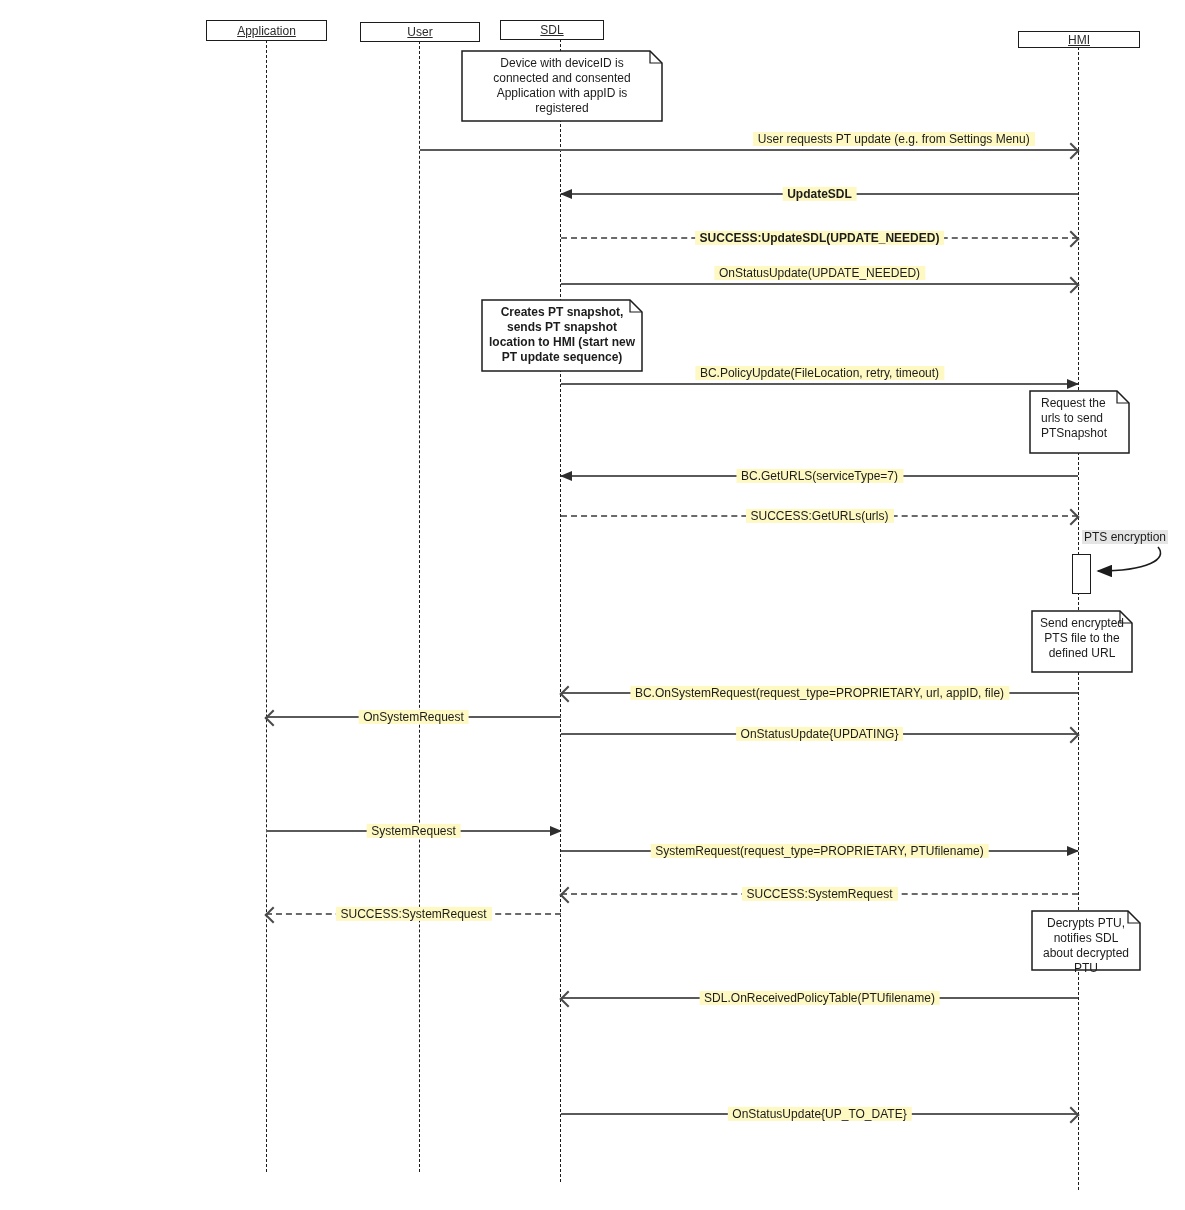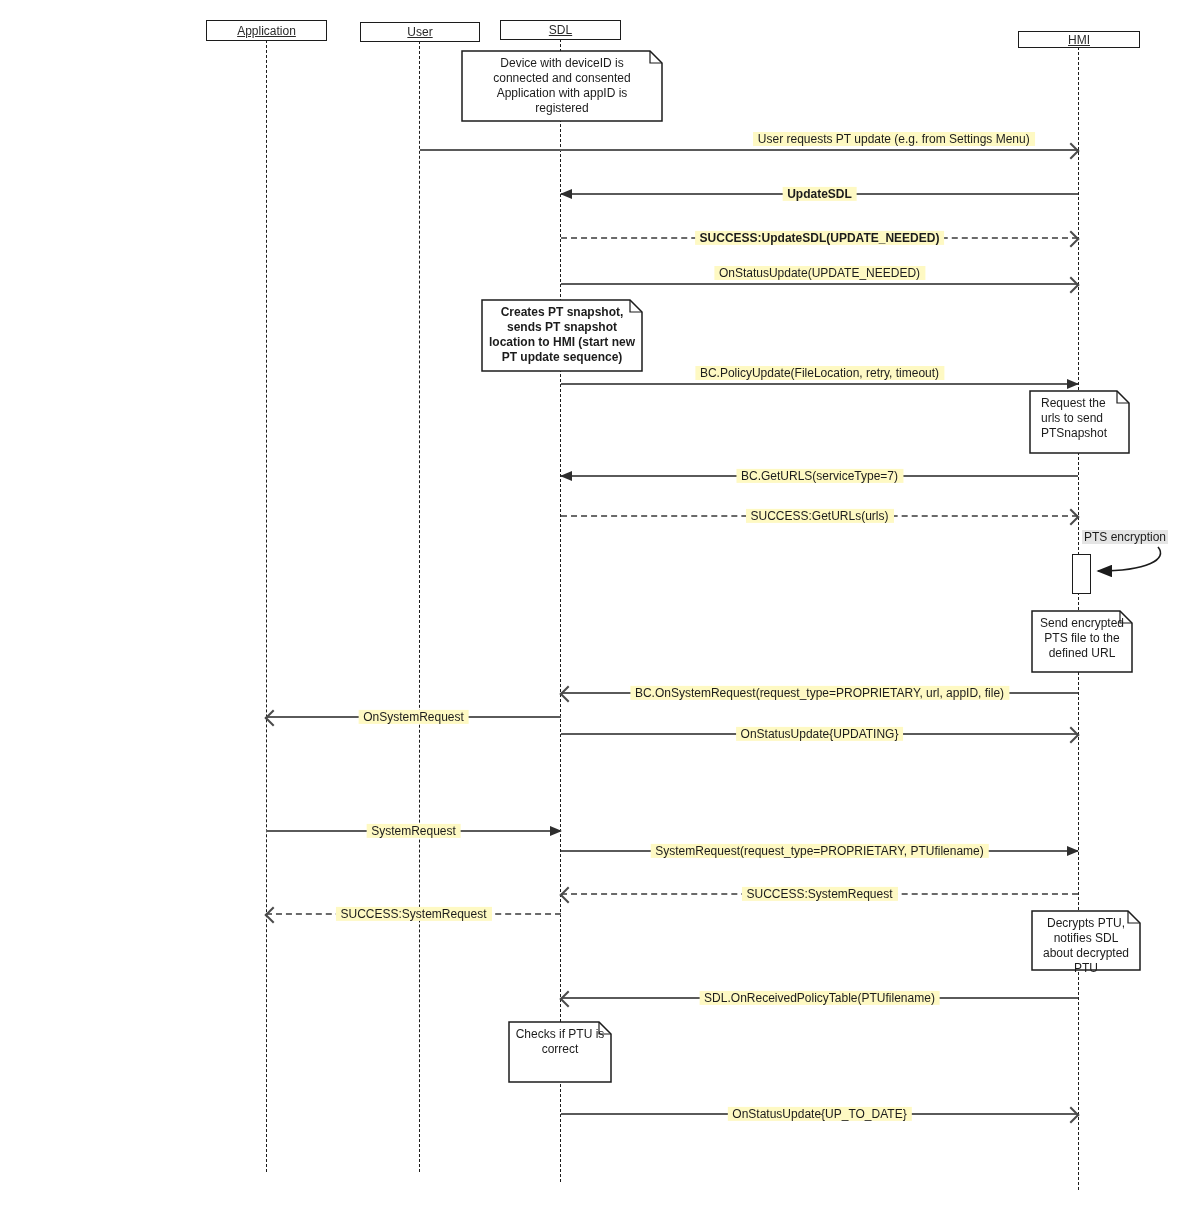--- a/index.html
+++ b/index.html
@@ -63,21 +63,21 @@
   <div class="lifeline" style="left:419px; top:41px; height:1131px;"></div>
   <div class="lifeline" style="left:560px; top:39px; height:1143px;"></div>
   <div class="lifeline" style="left:1078px; top:47px; height:1143px;"></div>
 
   <div class="participant" style="left:206px;  top:20px; width:121px; height:21px;">
       <span>Application</span>
     </div>
   <div class="participant" style="left:360px;  top:22px; width:120px; height:20px;">
       <span>User</span>
     </div>
-  <div class="participant" style="left:500px;  top:20px; width:121px; height:20px;">
+  <div class="participant" style="left:500px;  top:20px; width:104px; height:20px;">
       <span>SDL</span>
     </div>
   <div class="participant" style="left:1018px; top:31px; width:122px; height:17px;">
       <span>HMI</span>
     </div>
 
   <div class="note" style="left:461px; top:50px; width:202px; height:72px;">
       <svg class="note-svg" width="202" height="72">
         <polygon points="1,1 189,1 201,13 201,71 1,71" fill="#ffffff" stroke="#1c1c1c" stroke-width="1.5"></polygon>
         <polyline points="189,1 189,13 201,13" fill="none" stroke="#1c1c1c" stroke-width="1.2"></polyline>
@@ -117,28 +117,20 @@
   </div>
   <div class="note" style="left:1031px; top:910px; width:110px; height:61px;">
       <svg class="note-svg" width="110" height="61">
         <polygon points="1,1 97,1 109,13 109,60 1,60" fill="#ffffff" stroke="#1c1c1c" stroke-width="1.5"></polygon>
         <polyline points="97,1 97,13 109,13" fill="none" stroke="#1c1c1c" stroke-width="1.2"></polyline>
       </svg>
     <div class="note-text">Decrypts PTU,
 notifies SDL
 about decrypted
 PTU</div>
-  </div>
-  <div class="note" style="left:508px; top:1021px; width:104px; height:62px;">
-      <svg class="note-svg" width="104" height="62">
-        <polygon points="1,1 91,1 103,13 103,61 1,61" fill="#ffffff" stroke="#1c1c1c" stroke-width="1.5"></polygon>
-        <polyline points="91,1 91,13 103,13" fill="none" stroke="#1c1c1c" stroke-width="1.2"></polyline>
-      </svg>
-    <div class="note-text">Checks if PTU is
-correct</div>
   </div>
 
   <div class="msg solid" style="left:420px; top:149px; width:658px;">
     <span class="head open right"></span>
     <span class="lbl above" style="left:72%;">User requests PT update (e.g. from Settings Menu)</span>
   </div>
 
   <div class="msg solid" style="left:561px; top:193px; width:517px;">
     <span class="head filled left"></span>
     <span class="lbl bold">UpdateSDL</span>

